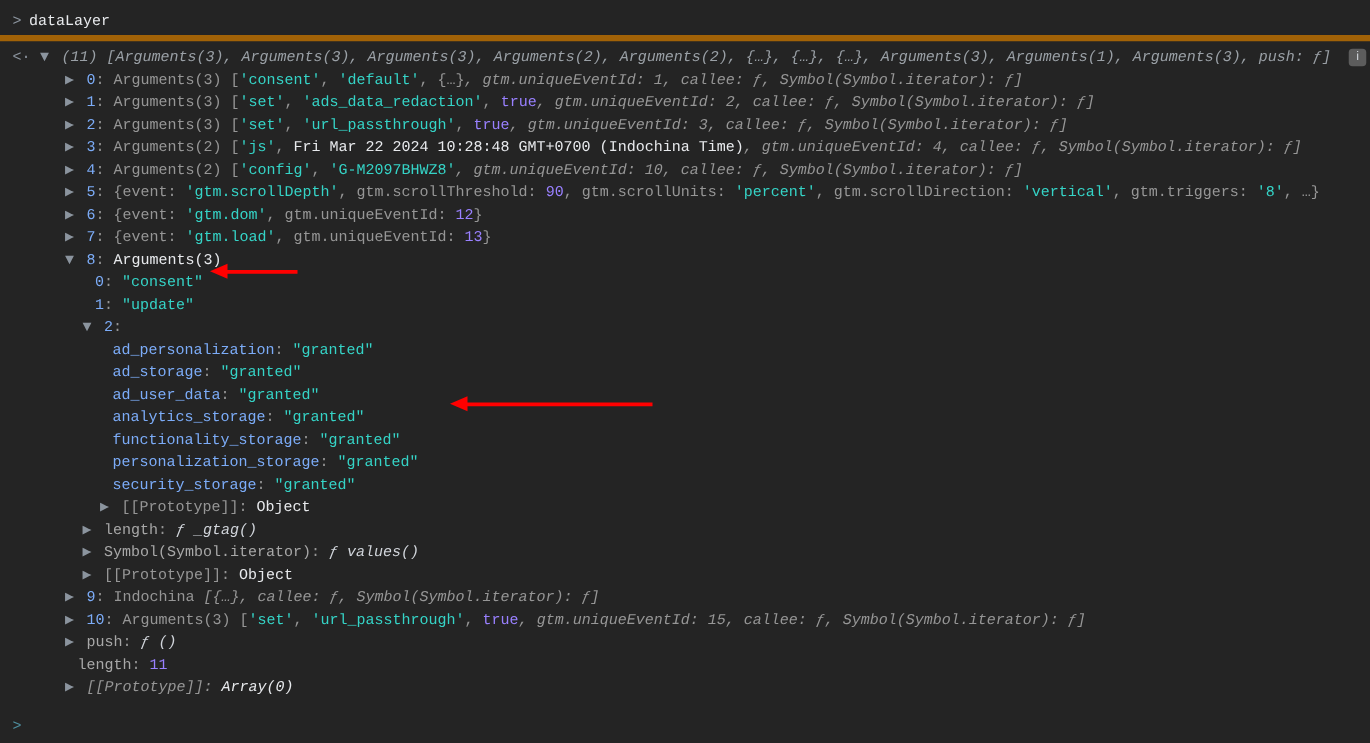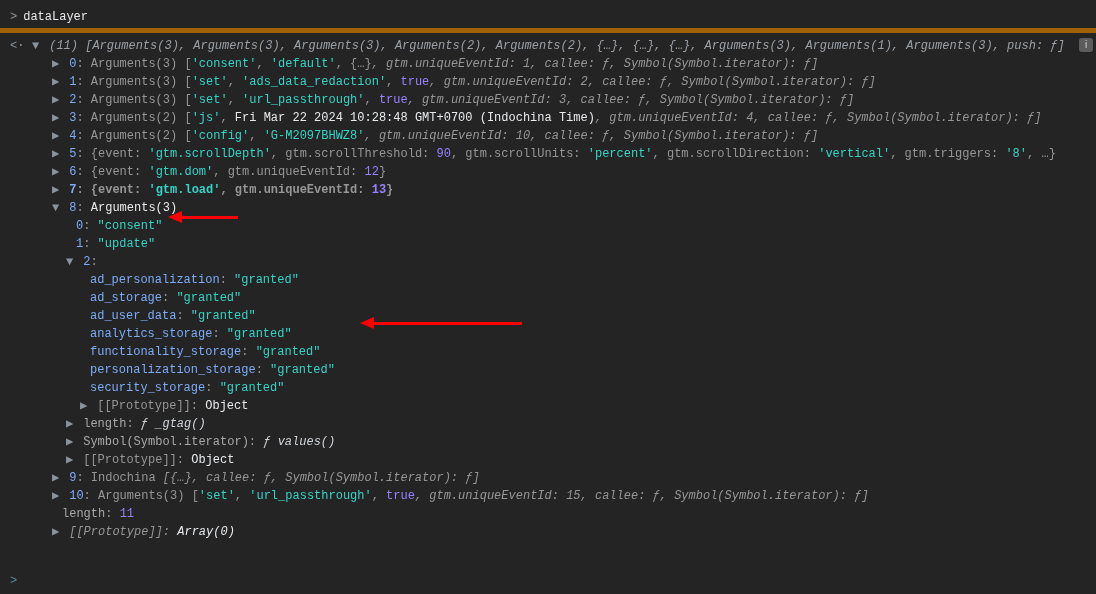--- a/index.html
+++ b/index.html
@@ -104,21 +104,21 @@
 <div class="line" style="padding-left:42px;"><span class="toggle">▶</span> <span class="idx">2</span><span class="dim">:</span> <span class="dim">Arguments(3)</span> <span class="dim">[</span><span class="str">'set'</span><span class="dim">, </span><span class="str">'url_passthrough'</span><span class="dim">, </span><span class="bool">true</span><span class="dim ital">, gtm.uniqueEventId: 3, callee: ƒ, Symbol(Symbol.iterator): ƒ]</span></div>
 
 <div class="line" style="padding-left:42px;"><span class="toggle">▶</span> <span class="idx">3</span><span class="dim">:</span> <span class="dim">Arguments(2)</span> <span class="dim">[</span><span class="str">'js'</span><span class="dim">, </span><span class="white">Fri Mar 22 2024 10:28:48 GMT+0700 (Indochina Time)</span><span class="dim ital">, gtm.uniqueEventId: 4, callee: ƒ, Symbol(Symbol.iterator): ƒ]</span></div>
 
 <div class="line" style="padding-left:42px;"><span class="toggle">▶</span> <span class="idx">4</span><span class="dim">:</span> <span class="dim">Arguments(2)</span> <span class="dim">[</span><span class="str">'config'</span><span class="dim">, </span><span class="str">'G-M2097BHWZ8'</span><span class="dim ital">, gtm.uniqueEventId: 10, callee: ƒ, Symbol(Symbol.iterator): ƒ]</span></div>
 
 <div class="line" style="padding-left:42px;"><span class="toggle">▶</span> <span class="idx">5</span><span class="dim">:</span> <span class="dim">{</span><span class="dim">event: </span><span class="str">'gtm.scrollDepth'</span><span class="dim">, gtm.scrollThreshold: </span><span class="num">90</span><span class="dim">, gtm.scrollUnits: </span><span class="str">'percent'</span><span class="dim">, gtm.scrollDirection: </span><span class="str">'vertical'</span><span class="dim">, gtm.triggers: </span><span class="str">'8'</span><span class="dim">, …}</span></div>
 
 <div class="line" style="padding-left:42px;"><span class="toggle">▶</span> <span class="idx">6</span><span class="dim">:</span> <span class="dim">{</span><span class="dim">event: </span><span class="str">'gtm.dom'</span><span class="dim">, gtm.uniqueEventId: </span><span class="num">12</span><span class="dim">}</span></div>
 
-<div class="line" style="padding-left:42px;font-weight:bold;"><span class="toggle">▶</span> <span class="idx">7</span><span class="dim">:</span> <span class="dim">{</span><span class="dim">event: </span><span class="str">'gtm.load'</span><span class="dim">, gtm.uniqueEventId: </span><span class="num">13</span><span class="dim">}</span></div>
+<div class="line" style="padding-left:42px;"><span class="toggle">▶</span> <span class="idx">7</span><span class="dim">:</span> <span class="dim">{</span><span class="dim">event: </span><span class="str">'gtm.load'</span><span class="dim">, gtm.uniqueEventId: </span><span class="num">13</span><span class="dim">}</span></div>
 
 <div class="line" style="padding-left:42px;"><span class="toggle">▼</span> <span class="idx">8</span><span class="dim">:</span> <span class="white">Arguments(3)</span></div>
 
 <div class="line" style="padding-left:66px;"><span class="idx">0</span><span class="dim">:</span> <span class="str">"consent"</span></div>
 
 <div class="line" style="padding-left:66px;"><span class="idx">1</span><span class="dim">:</span> <span class="str">"update"</span></div>
 
 <div class="line" style="padding-left:56px;"><span class="toggle">▼</span> <span class="idx">2</span><span class="dim">:</span></div>
 
 <div class="line" style="padding-left:80px;"><span class="key">ad_personalization</span><span class="dim">:</span> <span class="str">"granted"</span></div>
@@ -131,20 +131,21 @@
 <div class="line" style="padding-left:70px;"><span class="toggle">▶</span> <span class="proto">[[Prototype]]: </span><span class="white">Object</span></div>
 
 <div class="line" style="padding-left:56px;"><span class="toggle">▶</span> <span class="key opacity" style="color:#a8a8a8">length</span><span class="dim">:</span> <span class="fn">ƒ _gtag()</span></div>
 <div class="line" style="padding-left:56px;"><span class="toggle">▶</span> <span class="key" style="color:#a8a8a8">Symbol(Symbol.iterator)</span><span class="dim">:</span> <span class="fn">ƒ values()</span></div>
 <div class="line" style="padding-left:56px;"><span class="toggle">▶</span> <span class="proto">[[Prototype]]: </span><span class="white">Object</span></div>
 
 <div class="line" style="padding-left:42px;"><span class="toggle">▶</span> <span class="idx">9</span><span class="dim">:</span> <span class="dim">Indochina</span><span class="dim ital"> [{…}, callee: ƒ, Symbol(Symbol.iterator): ƒ]</span></div>
 
 <div class="line" style="padding-left:42px;"><span class="toggle">▶</span> <span class="idx">10</span><span class="dim">:</span> <span class="dim">Arguments(3)</span> <span class="dim">[</span><span class="str">'set'</span><span class="dim">, </span><span class="str">'url_passthrough'</span><span class="dim">, </span><span class="bool">true</span><span class="dim ital">, gtm.uniqueEventId: 15, callee: ƒ, Symbol(Symbol.iterator): ƒ]</span></div>
 
+<div class="line" style="padding-left:42px;"><span class="toggle">▶</span> <span class="key" style="color:#a8a8a8">push</span><span class="dim">:</span> <span class="fn">ƒ ()</span></div>
 <div class="line" style="padding-left:52px;"><span class="key" style="color:#a8a8a8">length</span><span class="dim">:</span> <span class="num">11</span></div>
 <div class="line" style="padding-left:42px;font-style:italic;"><span class="toggle">▶</span> <span class="proto">[[Prototype]]: </span><span class="white">Array(0)</span></div>
 
 </div>
 
 <div class="arrow" style="top:216px;left:168px;">
   <div class="arrow-head" style="left:0;top:-5px;"></div>
   <div class="arrow-line" style="left:12px;top:0;width:58px;"></div>
 </div>
 <div class="arrow" style="top:322px;left:360px;">

